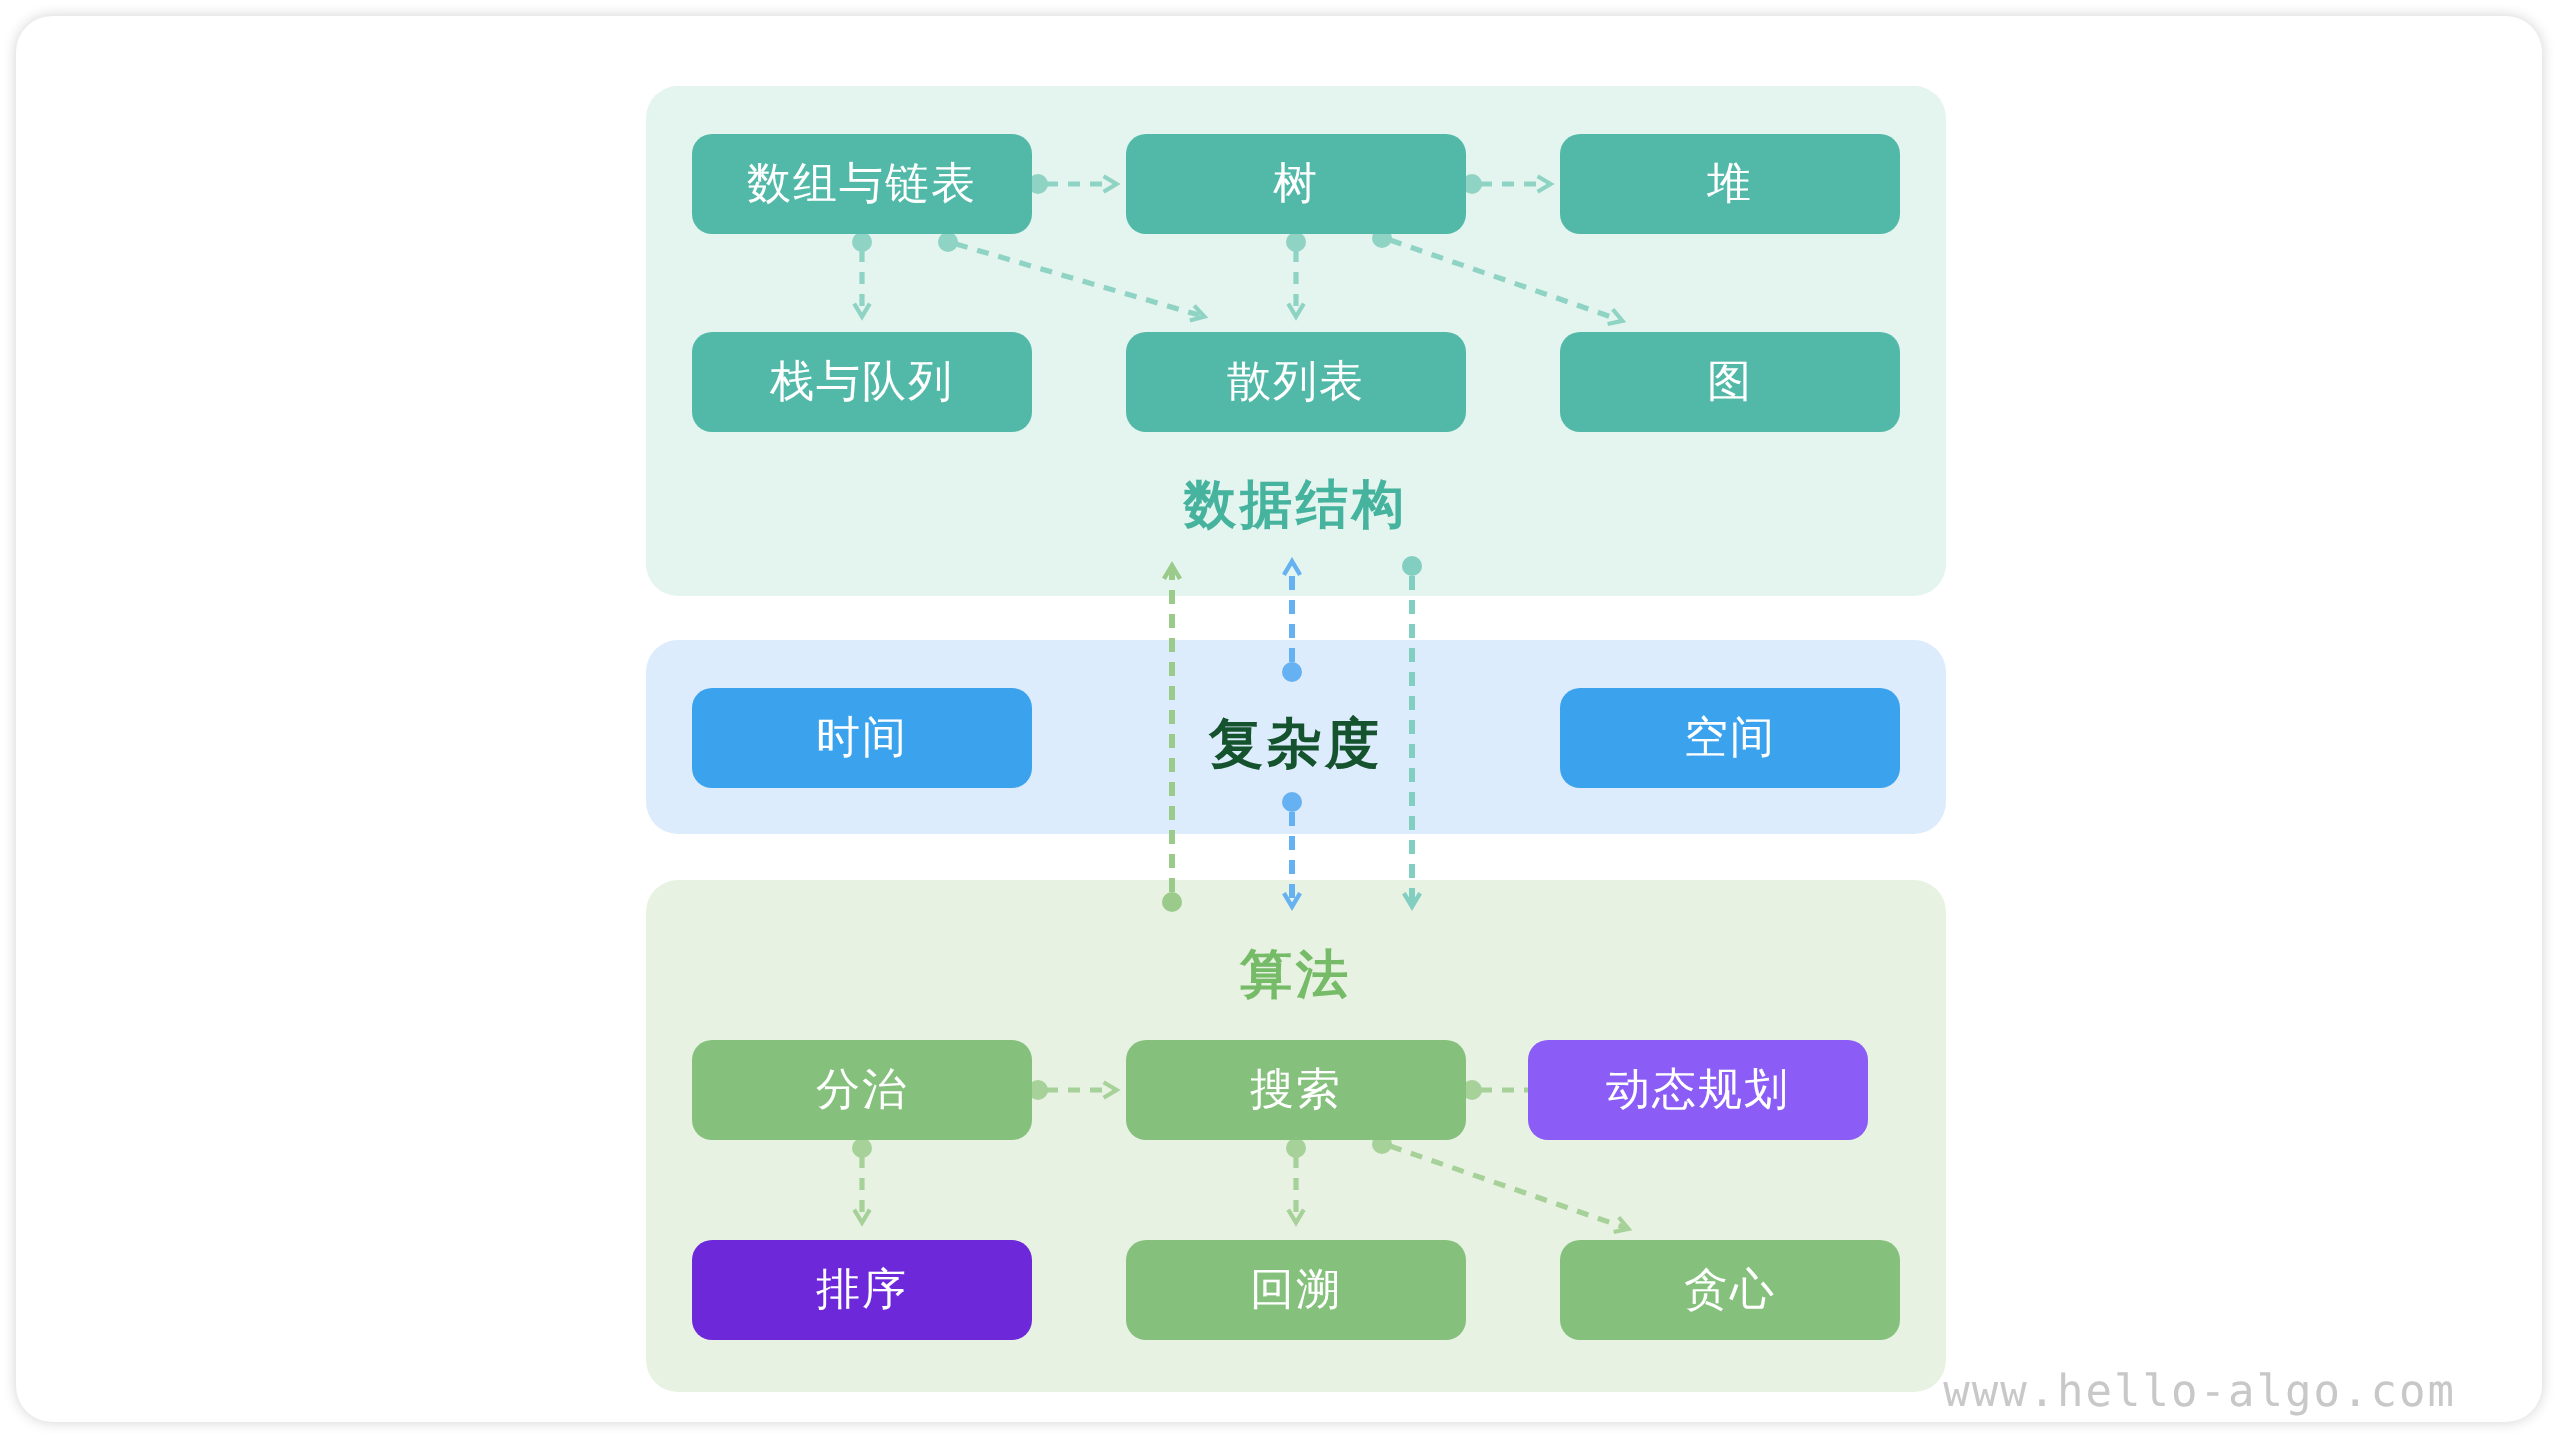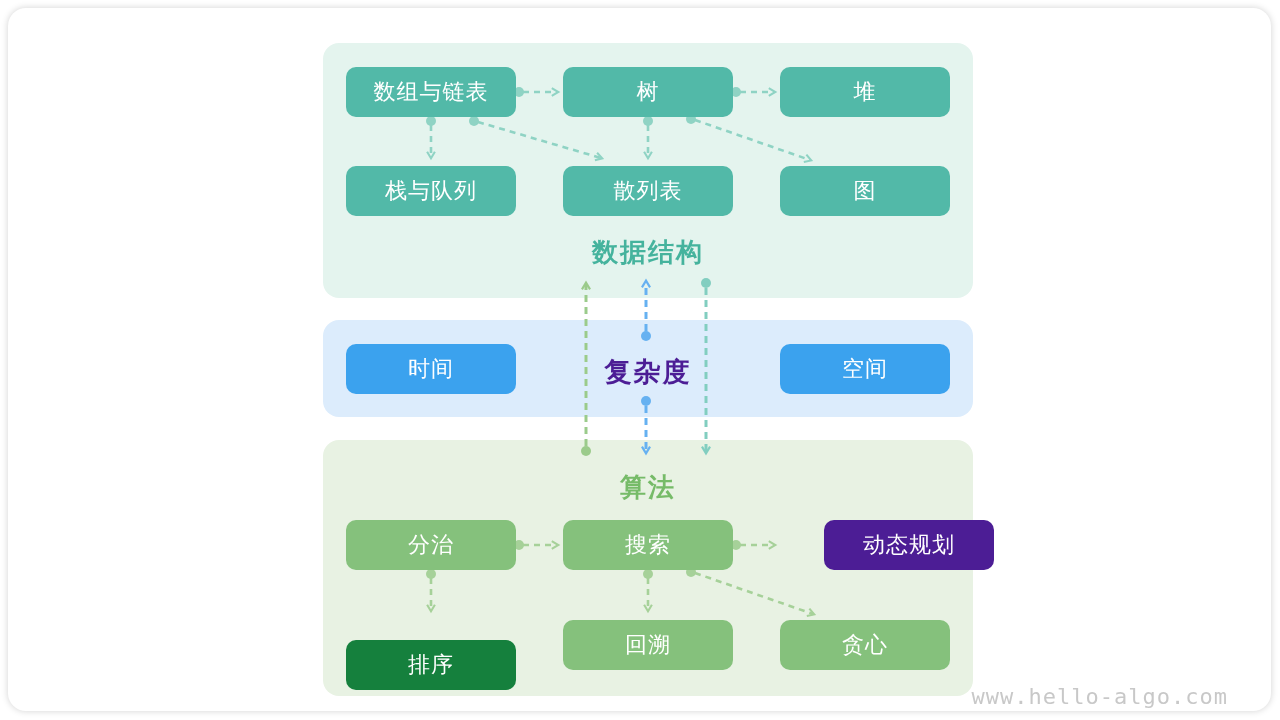--- a/index.html
+++ b/index.html
@@ -121,25 +121,25 @@
     <div class="node" style="left: 338px; top: 59px; background: rgb(82, 185, 168);">数组与链表</div>
     <div class="node" style="left: 555px; top: 59px; background: rgb(82, 185, 168);">树</div>
     <div class="node" style="left: 772px; top: 59px; background: rgb(82, 185, 168);">堆</div>
     <div class="node" style="left: 338px; top: 158px; background: rgb(82, 185, 168);">栈与队列</div>
     <div class="node" style="left: 555px; top: 158px; background: rgb(82, 185, 168);">散列表</div>
     <div class="node" style="left: 772px; top: 158px; background: rgb(82, 185, 168);">图</div>
     <div class="sec-title title-ds" style="color: rgb(69, 179, 157);">数据结构</div>
 
     <div class="node" style="left: 338px; top: 336px; background: rgb(59, 162, 238);">时间</div>
     <div class="node" style="left: 772px; top: 336px; background: rgb(59, 162, 238);">空间</div>
-    <div class="sec-title title-cx" style="color: #4c1d95;">复杂度</div>
+    <div class="sec-title title-cx" style="color: #14532d;">复杂度</div>
 
     <div class="sec-title title-al" style="color: rgb(118, 187, 104);">算法</div>
     <div class="node" style="left: 338px; top: 512px; background: rgb(133, 193, 124);">分治</div>
     <div class="node" style="left: 555px; top: 512px; background: rgb(133, 193, 124);">搜索</div>
-    <div class="node" style="left: 816px; top: 512px; background: #4c1d95;">动态规划</div>
-    <div class="node" style="left: 338px; top: 612px; background: #15803d; margin-top: 20px;">排序</div>
+    <div class="node" style="left: 756px; top: 512px; background: #8b5cf6;">动态规划</div>
+    <div class="node" style="left: 338px; top: 612px; background: #6d28d9;">排序</div>
     <div class="node" style="left: 555px; top: 612px; background: rgb(133, 193, 124);">回溯</div>
     <div class="node" style="left: 772px; top: 612px; background: rgb(133, 193, 124);">贪心</div>
 
     <div class="watermark" style="color: rgb(200, 200, 200);">www.hello-algo.com</div>
   </div>
 </div>
 
 </body></html>

